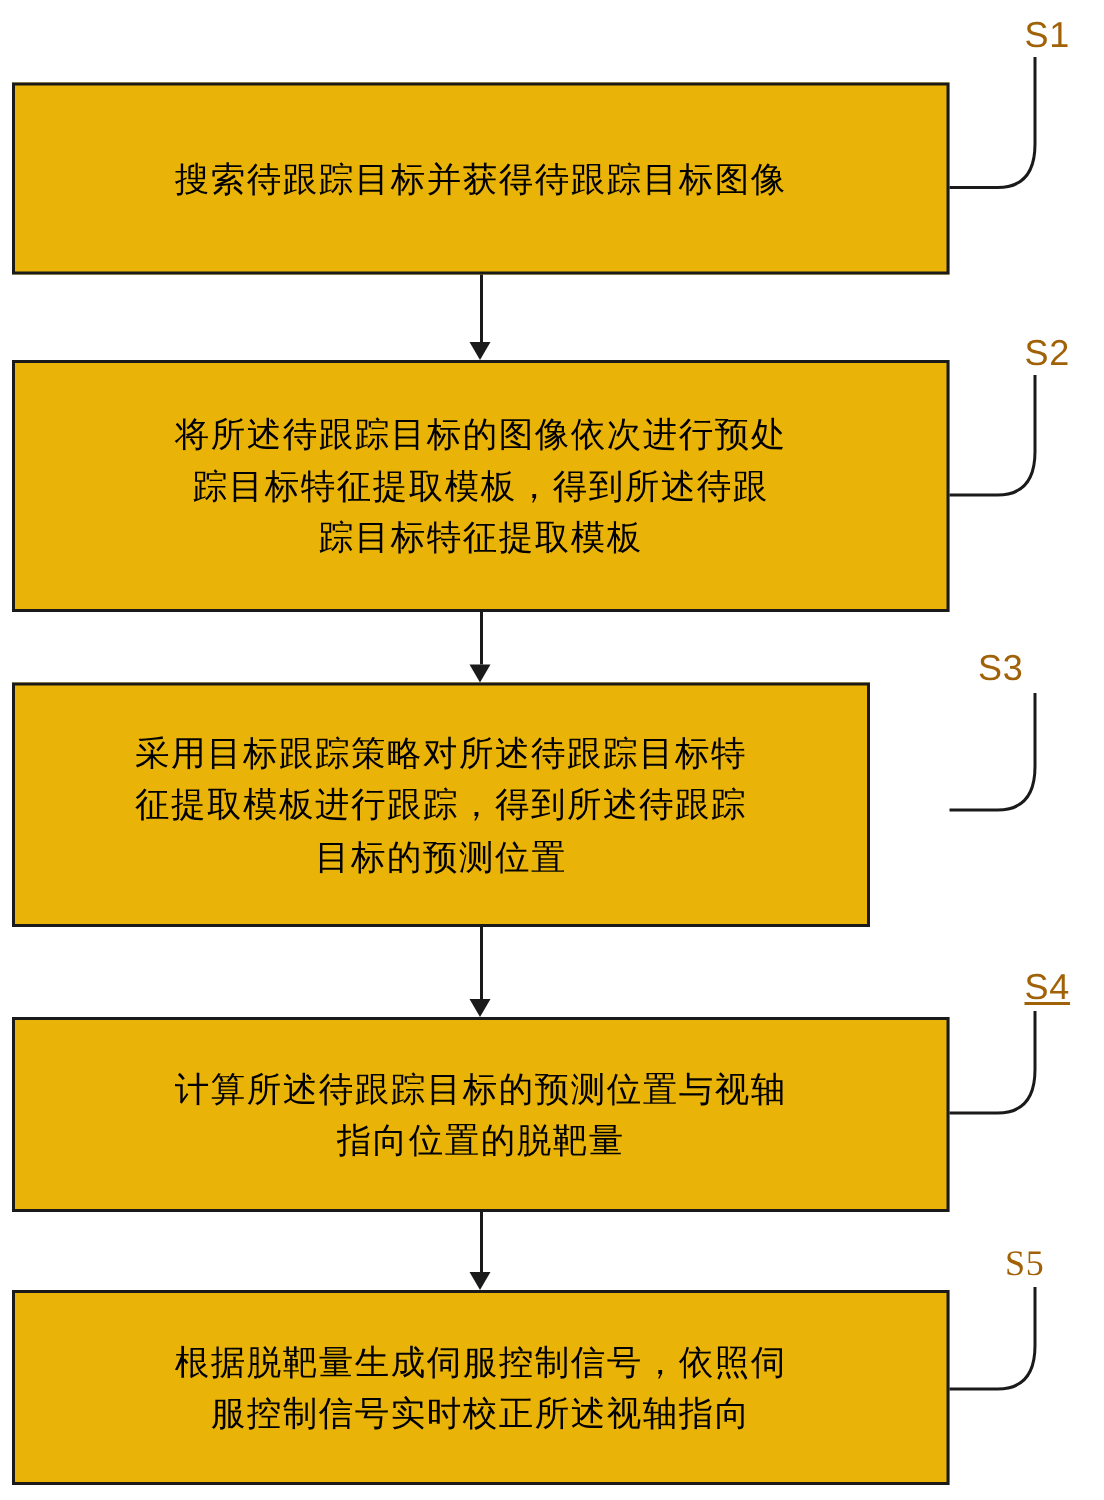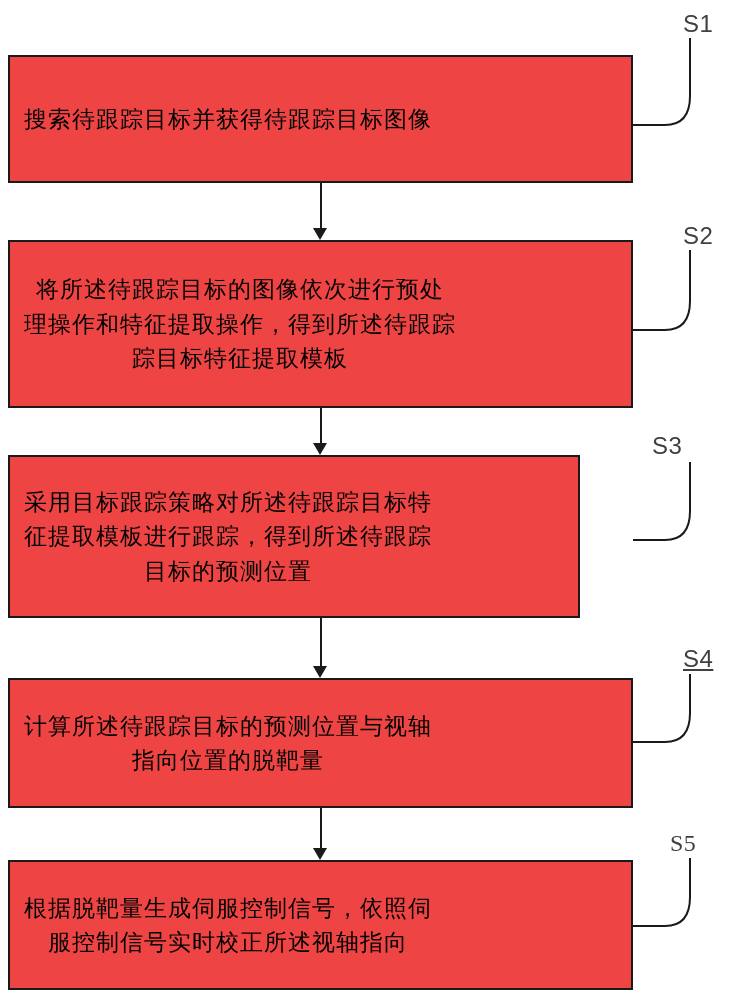--- a/index.html
+++ b/index.html
@@ -19,39 +19,39 @@
     position: absolute;
     left: 0;
     top: 0;
     width: 736px;
     height: 1000px;
   }
   .step-box {
     position: absolute;
     box-sizing: border-box;
     border: 2px solid #1a1a1a;
-    background: #ef4444;
+    background: #eab308;
     display: flex;
     align-items: center;
-    justify-content: flex-start;
+    justify-content: center;
     padding: 6px 14px;
   }
   .step-text {
     font-size: 23px;
     line-height: 1.5;
     text-align: center;
     letter-spacing: 1px;
     color: #000;
     white-space: pre-line;
   }
   .step-label {
     position: absolute;
     font-size: 24px;
     letter-spacing: 0.5px;
-    color: #404040;
+    color: #a16207;
   }
   .arrow-line {
     position: absolute;
     width: 2px;
     background: #1a1a1a;
   }
   .arrow-head {
     position: absolute;
     width: 0;
     height: 0;
@@ -68,21 +68,21 @@
 <body>
 
 <div id="flow">
 
   <div class="step-box" style="left:8px; top:55px; width:625px; height:128px;">
     <div class="step-text">搜索待跟踪目标并获得待跟踪目标图像</div>
   </div>
 
   <div class="step-box" style="left:8px; top:240px; width:625px; height:168px;">
     <div class="step-text">将所述待跟踪目标的图像依次进行预处
-理操作和特征提取操作，得到所述待跟踪
+踪目标特征提取模板，得到所述待跟
 踪目标特征提取模板</div>
   </div>
 
   <div class="step-box" style="left:8px; top:455px; width:572px; height:163px;">
     <div class="step-text">采用目标跟踪策略对所述待跟踪目标特
 征提取模板进行跟踪，得到所述待跟踪
 目标的预测位置</div>
   </div>
 
   <div class="step-box" style="left:8px; top:860px; width:625px; height:130px;">

